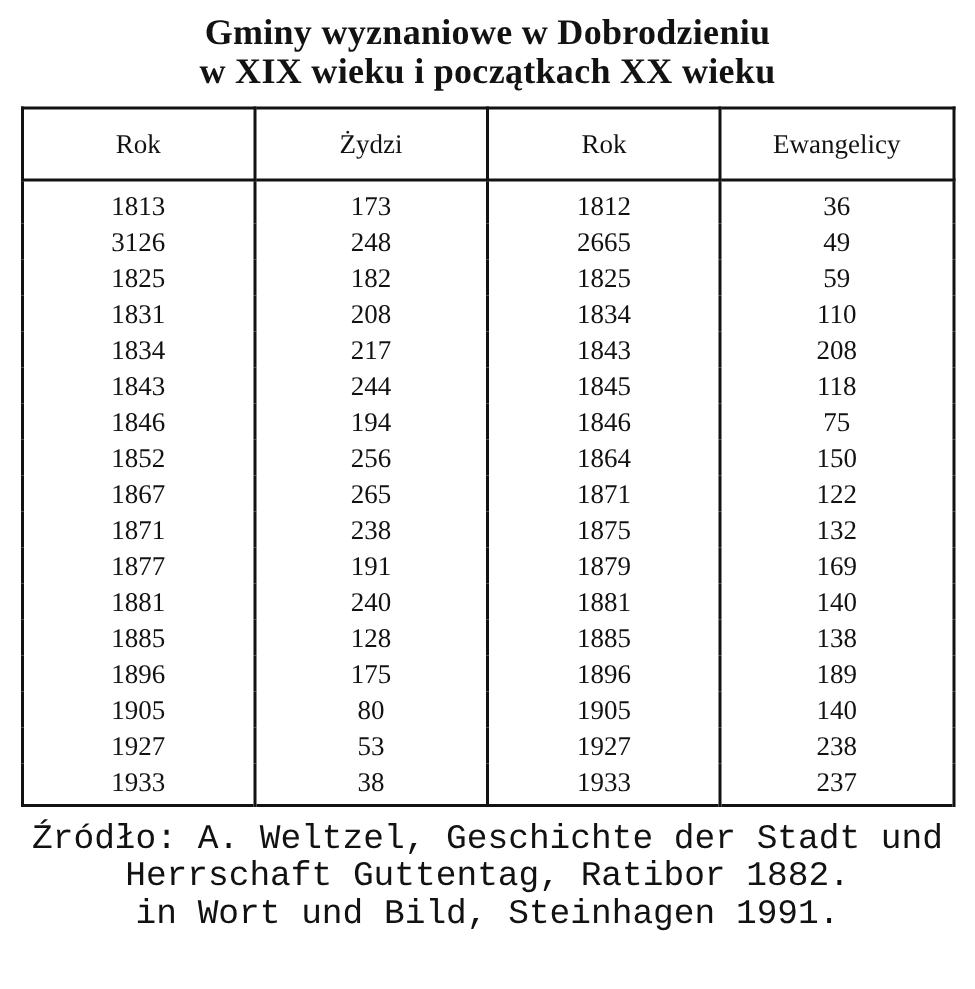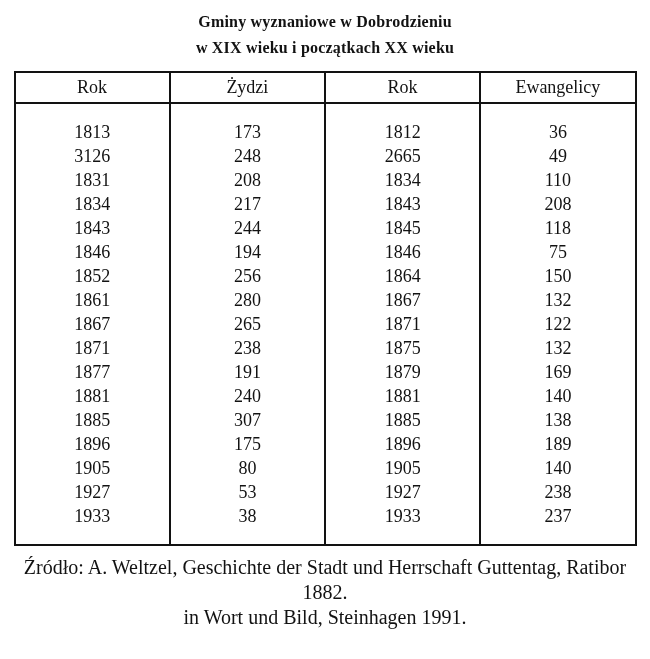--- a/index.html
+++ b/index.html
@@ -7,58 +7,59 @@
   body {
     background: #ffffff;
     color: #121212;
     font-family: "Liberation Serif", serif;
     overflow: hidden;
   }
   .page { width: 650px; height: 659px; padding-top: 9px; }
   .title {
     text-align: center;
     font-weight: bold;
-    font-size: 16px;
+    font-size: 24px;
     line-height: 26px;
     letter-spacing: 0.2px;
   }
   table.data-table {
     width: 623px;
     margin: 10px auto 0 auto;
     border-collapse: collapse;
     table-layout: fixed;
     border: 2px solid #121212;
   }
   .data-table th {
     border: 2px solid #121212;
     font-weight: normal;
     font-size: 18px;
-    height: 31px;
+    height: 48px;
     text-align: center;
     vertical-align: middle;
   }
   .data-table td {
     border-left: 2px solid #121212;
     border-right: 2px solid #121212;
     border-top: 0;
     border-bottom: 0;
     font-size: 18px;
     height: 24px;
     line-height: 24px;
     text-align: center;
     vertical-align: middle;
     padding: 0;
   }
-  .data-table tbody tr:first-child td { padding-top: 16px; }
-  .data-table tbody tr:last-child td { padding-bottom: 16px; }
+  .data-table tbody tr:first-child td { padding-top: 4px; }
+  .data-table tbody tr:last-child td { padding-bottom: 3px; }
   .source {
     margin-top: 9px;
     text-align: center;
-    font-size: 20px;
+    font-size: 23px;
     line-height: 25px;
+    font-family: Liberation Mono, monospace;
   }
 </style>
 </head>
 <body>
 
 <div class="page">
 
   <div class="title">
     <div>Gminy wyznaniowe w Dobrodzieniu</div>
     <div>w XIX wieku i początkach XX wieku</div>
@@ -80,20 +81,26 @@
           <td>1812</td>
           <td>36</td>
         </tr>
         <tr>
           <td>3126</td>
           <td>248</td>
           <td>2665</td>
           <td>49</td>
         </tr>
         <tr>
+          <td>1825</td>
+          <td>182</td>
+          <td>1825</td>
+          <td>59</td>
+        </tr>
+        <tr>
           <td>1831</td>
           <td>208</td>
           <td>1834</td>
           <td>110</td>
         </tr>
         <tr>
           <td>1834</td>
           <td>217</td>
           <td>1843</td>
           <td>208</td>
@@ -110,26 +117,20 @@
           <td>1846</td>
           <td>75</td>
         </tr>
         <tr>
           <td>1852</td>
           <td>256</td>
           <td>1864</td>
           <td>150</td>
         </tr>
         <tr>
-          <td>1861</td>
-          <td>280</td>
-          <td>1867</td>
-          <td>132</td>
-        </tr>
-        <tr>
           <td>1867</td>
           <td>265</td>
           <td>1871</td>
           <td>122</td>
         </tr>
         <tr>
           <td>1871</td>
           <td>238</td>
           <td>1875</td>
           <td>132</td>
@@ -141,21 +142,21 @@
           <td>169</td>
         </tr>
         <tr>
           <td>1881</td>
           <td>240</td>
           <td>1881</td>
           <td>140</td>
         </tr>
         <tr>
           <td>1885</td>
-          <td>307</td>
+          <td>128</td>
           <td>1885</td>
           <td>138</td>
         </tr>
         <tr>
           <td>1896</td>
           <td>175</td>
           <td>1896</td>
           <td>189</td>
         </tr>
         <tr>

